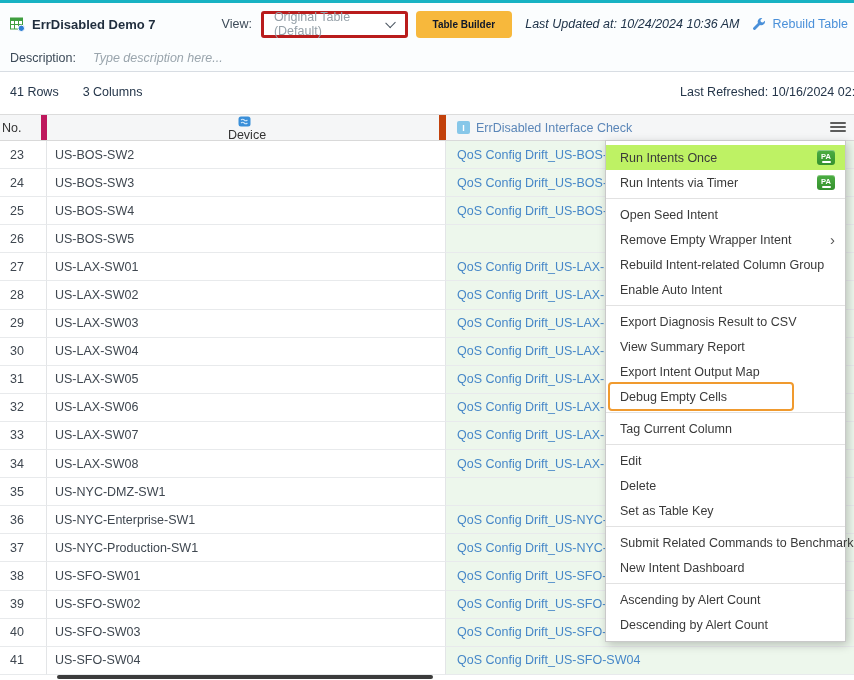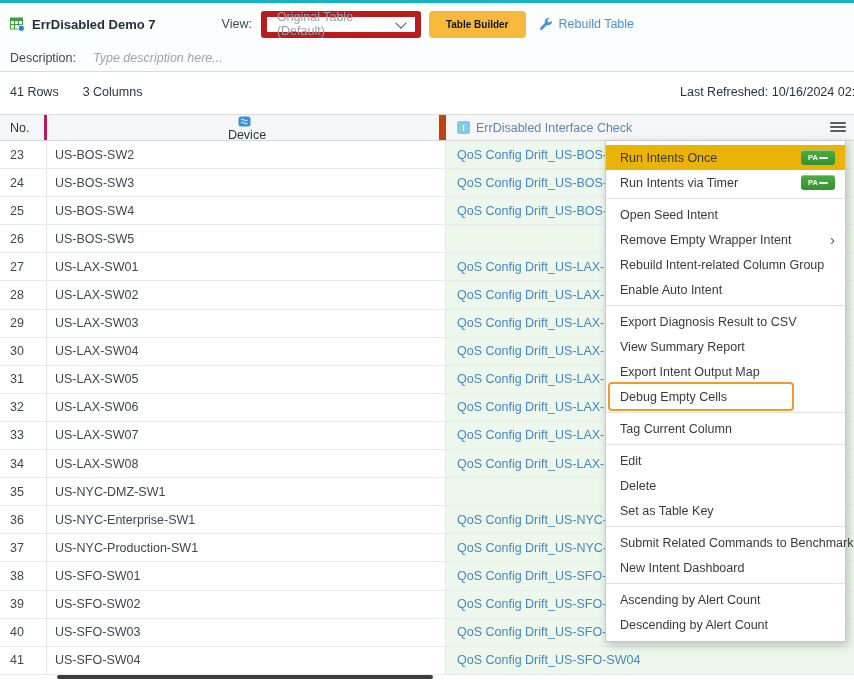--- a/index.html
+++ b/index.html
@@ -9,59 +9,59 @@
     background:#fff;font-size:12.5px;color:#333;
   }
   
   .top-accent{position:absolute;top:0;left:0;right:0;height:3px;background:#17b2c3;}
   
   .header-band{position:absolute;top:3px;left:0;right:0;height:69px;background:#fbfdfe;border-bottom:1px solid #d8dde3;box-sizing:border-box;}
   .title-row{position:absolute;top:7px;left:10px;right:6px;height:28px;display:flex;align-items:center;}
   .title-icon{display:inline-flex;margin-right:7px;}
   .page-title{font-weight:bold;font-size:13px;color:#1f2d3d;white-space:nowrap;}
   .view-label{margin-left:66px;color:#3c4a58;}
-  .select{margin-left:9px;width:160px;height:27px;border:6px solid #b91c1c;border-radius:3px;background:#fff;display:flex;align-items:center;padding:0 10px;color:#95a0a8;box-sizing:border-box;cursor:pointer;}
+  .select{margin-left:9px;width:160px;height:27px;border:3px solid #b91c1c;border-radius:3px;background:#fff;display:flex;align-items:center;padding:0 10px;color:#95a0a8;box-sizing:border-box;cursor:pointer;}
   .chev{width:7px;height:7px;border-right:1.6px solid #4a5560;border-bottom:1.6px solid #4a5560;transform:rotate(45deg);margin-left:auto;margin-top:-3px;}
   .tb-btn{margin-left:8px;height:27px;background:#f7b83c;border:none;border-radius:4px;padding:0 17px;font-size:10px;font-weight:bold;color:#0f172a;cursor:pointer;font-family:inherit;white-space:nowrap;}
   .updated{margin-left:13px;font-style:italic;color:#20344a;white-space:nowrap;}
   .wrench{margin-left:13px;display:inline-flex;}
   .rebuild-link{margin-left:6px;color:#4a90d9;cursor:pointer;white-space:nowrap;}
   .desc-row{position:absolute;top:43px;left:10px;height:24px;display:flex;align-items:center;}
   .desc-label{color:#3c4a58;}
   .desc-placeholder{margin-left:17px;font-style:italic;color:#9aa5ad;cursor:text;}
   
   .stats-row{position:absolute;top:72px;left:0;right:0;height:42px;}
   .stats-left{position:absolute;left:10px;top:13px;display:flex;gap:24px;color:#25364a;}
   .last-refreshed{position:absolute;left:680px;top:13px;color:#25364a;white-space:nowrap;}
   
   .thead{position:absolute;top:114px;left:0;right:0;height:27px;background:#f5f6f7;border-top:1px solid #dcdcdc;border-bottom:1px solid #d9d9d9;display:flex;box-sizing:border-box;}
   .th{display:flex;align-items:center;box-sizing:border-box;color:#333;}
-  .th-no{width:47px;padding-left:10px;border-right:3px solid #be185d;}
+  .th-no{width:47px;padding-left:2px;border-right:6px solid #be185d;}
   .th-dev{width:399px;padding-left:8px;border-right:7px solid #c2410c;flex-direction:column;}
   .th-chk{flex:1;padding-left:11px;color:#5b86b8;position:relative;}
   .dev-icon{display:inline-flex;margin-right:6px;}
   .i-icon{width:13px;height:13px;background:#87c7e9;color:#fff;font-size:9px;font-weight:bold;display:flex;align-items:center;justify-content:center;border-radius:2px;margin-right:6px;flex:none;}
   .burger{position:absolute;right:8px;top:7px;display:flex;flex-direction:column;gap:2px;cursor:pointer;}
   .burger i{display:block;width:16px;height:2px;background:#5c5c5c;border-radius:1px;}
   .tbody{position:absolute;top:141px;left:0;right:0;}
   .trow{display:flex;height:28.1px;box-sizing:border-box;}
   .td{border-bottom:1px solid #e8eaec;display:flex;align-items:center;box-sizing:border-box;overflow:hidden;white-space:nowrap;}
   .c-no{width:47px;padding-left:10px;border-right:1px solid #e3e5e7;color:#3f4750;}
   .c-dev{width:399px;padding-left:8px;border-right:1px solid #e3e5e7;color:#3f4750;}
   .c-chk{flex:1;padding-left:11px;background:#edf7ec;}
   .cell-link{color:#4687c8;cursor:pointer;}
   
   .hscroll-thumb{position:absolute;left:57px;bottom:1px;width:376px;height:4px;background:#3c3c3c;border-radius:2px;cursor:pointer;}
   
   .context-menu{position:absolute;top:140px;left:605px;width:241px;background:#fff;border:1px solid #c9c9c9;padding:4px 0;box-shadow:2px 3px 9px rgba(0,0,0,.22);box-sizing:border-box;z-index:10;}
   .mi{height:25px;display:flex;align-items:center;padding:0 10px 0 14px;color:#3a3a3a;position:relative;cursor:pointer;}
   .mi .mi-label{flex:1;white-space:nowrap;}
-  .mi.hl{background:#eab308;}
+  .mi.hl{background:#bef264;}
   .msep{height:1px;background:#e2e2e2;margin:3px 0;}
-  .pa-badge{width:34px;height:15px;background:linear-gradient(#4cae43,#35912e);border-radius:3px;display:flex;flex-direction:row;align-items:center;justify-content:center;gap:1px;flex:none;box-shadow:inset 0 1px 0 rgba(255,255,255,.35);}
+  .pa-badge{width:18px;height:15px;background:linear-gradient(#4cae43,#35912e);border-radius:3px;display:flex;flex-direction:column;align-items:center;justify-content:center;gap:1px;flex:none;box-shadow:inset 0 1px 0 rgba(255,255,255,.35);}
   .pa-t{color:#fff;font-size:7.5px;font-weight:bold;line-height:7px;}
   .pa-bar{width:9px;height:2px;background:#fff;border-radius:1px;}
   .sub-arrow{color:#555;font-size:15px;line-height:12px;}
   .orange-box{position:absolute;left:2px;right:51px;top:-2px;bottom:-2px;border:2px solid #f09a2e;border-radius:4px;pointer-events:none;}
 </style>
 </head>
 <body>
 
 <div class="top-accent"></div>
 
@@ -75,20 +75,21 @@
         <circle cx="11.3" cy="11.3" r="3.2" fill="#2f7fd4" stroke="#fff"></circle>
       </svg>
     </span>
     <span class="page-title">ErrDisabled Demo 7</span>
     <span class="view-label">View:</span>
     <div class="select">
       <span>Original Table (Default)</span>
       <span class="chev"></span>
     </div>
     <button class="tb-btn">Table Builder</button>
+    <span class="updated">Last Updated at: 10/24/2024 10:36 AM</span>
     <span class="wrench">
       <svg width="14" height="14" viewBox="0 0 16 16">
           <path fill="#4a90d9" d="M14.7 4.2a4.2 4.2 0 0 1-5.6 5L4 14.3a1.6 1.6 0 0 1-2.3-2.3l5.1-5.1a4.2 4.2 0 0 1 5-5.6L9.6 3.5l.6 2.3 2.3.6 2.2-2.2z"></path>
         </svg>
     </span>
     <span class="rebuild-link">Rebuild Table</span>
   </div>
   <div class="desc-row">
     <span class="desc-label">Description:</span>
     <span class="desc-placeholder">Type description here...</span>

